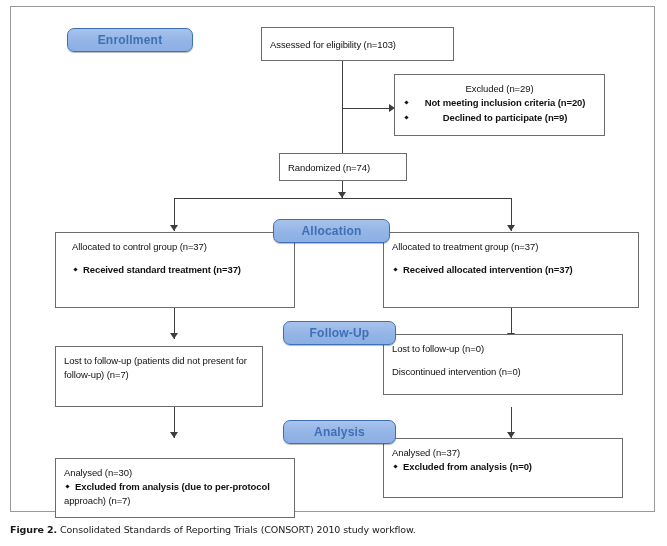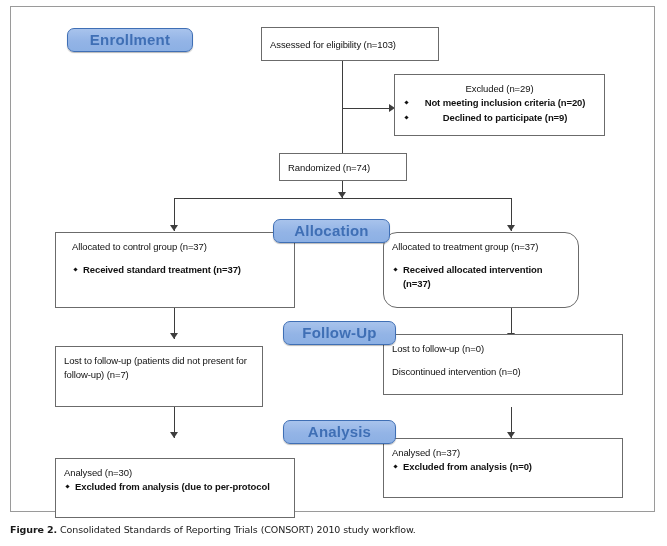--- a/index.html
+++ b/index.html
@@ -69,21 +69,21 @@
 
   
   .stage-badge {
     position: absolute;
     box-sizing: border-box;
     border: 1px solid #3f6fb5;
     border-radius: 7px;
     background: linear-gradient(180deg, #a8c3ec 0%, #93b4e6 55%, #8cb0e4 100%);
     color: #3f6fb5;
     font-weight: bold;
-    font-size: 15px;
+    font-size: 12px;
     text-align: center;
     line-height: 22px;
     letter-spacing: 0.2px;
     box-shadow: 0 1px 1px rgba(0,0,0,0.28);
     z-index: 5;
   }
 
   
   .vline {
     position: absolute;
@@ -123,21 +123,21 @@
   }
   #caption .cap-label { font-weight: bold; }
 </style>
 </head>
 <body>
 
 <div id="figure-frame">
 
   <div class="stage-badge" style="left:56px; top:21px; width:126px; height:24px;">Enrollment</div>
 
-  <div class="node" style="left:250px; top:20px; width:178px; height:34px; padding-top:10px;">
+  <div class="node" style="left:250px; top:20px; width:193px; height:34px; padding-top:10px;">
     <div class="line">Assessed for eligibility (n=103)</div>
   </div>
 
   <div class="vline" style="left:331px; top:54px; height:92px;"></div>
 
   <div class="hline" style="left:331px; top:101px; width:50px;"></div>
   <div class="arrowhead right" style="left:378px; top:97px;"></div>
 
   <div class="node" style="left:383px; top:67px; width:211px; height:62px;text-align:center;">
     <div class="line">Excluded  (n=29)</div>
@@ -163,21 +163,21 @@
   <div class="stage-badge" style="left:262px; top:212px; width:117px; height:24px;">Allocation</div>
 
   <div class="node" style="left:44px; top:225px; width:240px; height:76px;padding-left:16px;">
     <div class="line">Allocated to control group (n=37)</div>
     <div class="gap"></div>
     <ul class="bullets">
       <li>Received standard treatment (n=37)</li>
     </ul>
   </div>
 
-  <div class="node" style="left:372px; top:225px; width:196px; height:76px;border-radius:14px;">
+  <div class="node" style="left:372px; top:225px; width:256px; height:76px;">
     <div class="line">Allocated to treatment group (n=37)</div>
     <div class="gap"></div>
     <ul class="bullets">
       <li>Received allocated intervention (n=37)</li>
     </ul>
   </div>
 
   <div class="vline" style="left:163px; top:301px; height:31px;"></div>
   <div class="arrowhead" style="left:159px; top:326px;"></div>
   <div class="vline" style="left:500px; top:301px; height:31px;"></div>
@@ -201,20 +201,21 @@
   <div class="vline" style="left:500px; top:400px; height:31px;"></div>
   <div class="arrowhead" style="left:496px; top:425px;"></div>
 
   <div class="stage-badge" style="left:272px; top:413px; width:113px; height:24px;">Analysis</div>
 
   <div class="node" style="left:44px; top:431px; width:240px; height:60px;margin-top:20px;">
     <div class="line">Analysed  (n=30)</div>
     <ul class="bullets tight">
       <li>Excluded from analysis (due to per-protocol</li>
     </ul>
+    <div class="wrapline">approach) (n=7)</div>
   </div>
 
   <div class="node" style="left:372px; top:431px; width:240px; height:60px;">
     <div class="line">Analysed  (n=37)</div>
     <ul class="bullets tight">
       <li>Excluded from analysis (n=0)</li>
     </ul>
   </div>
 
 </div>

